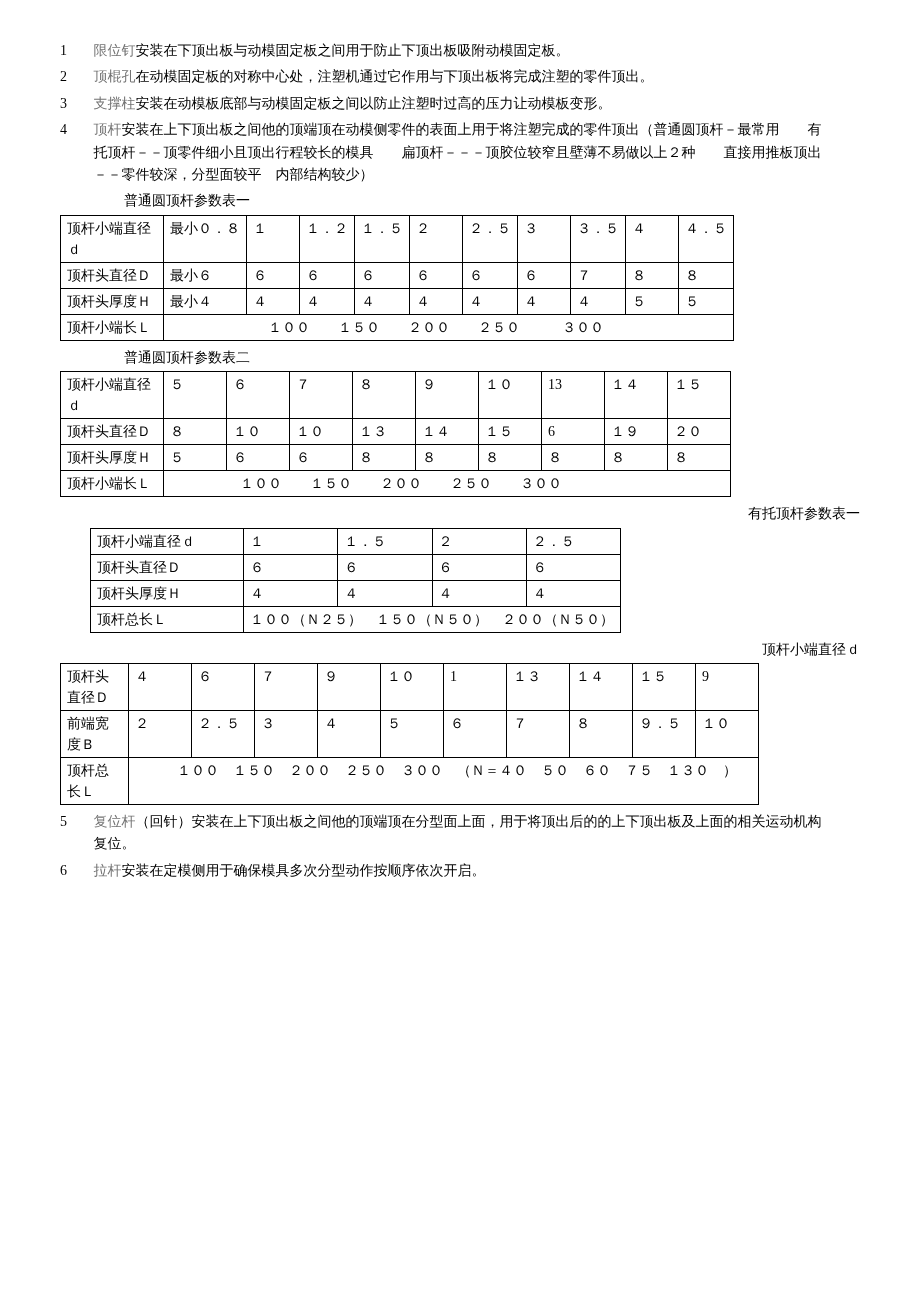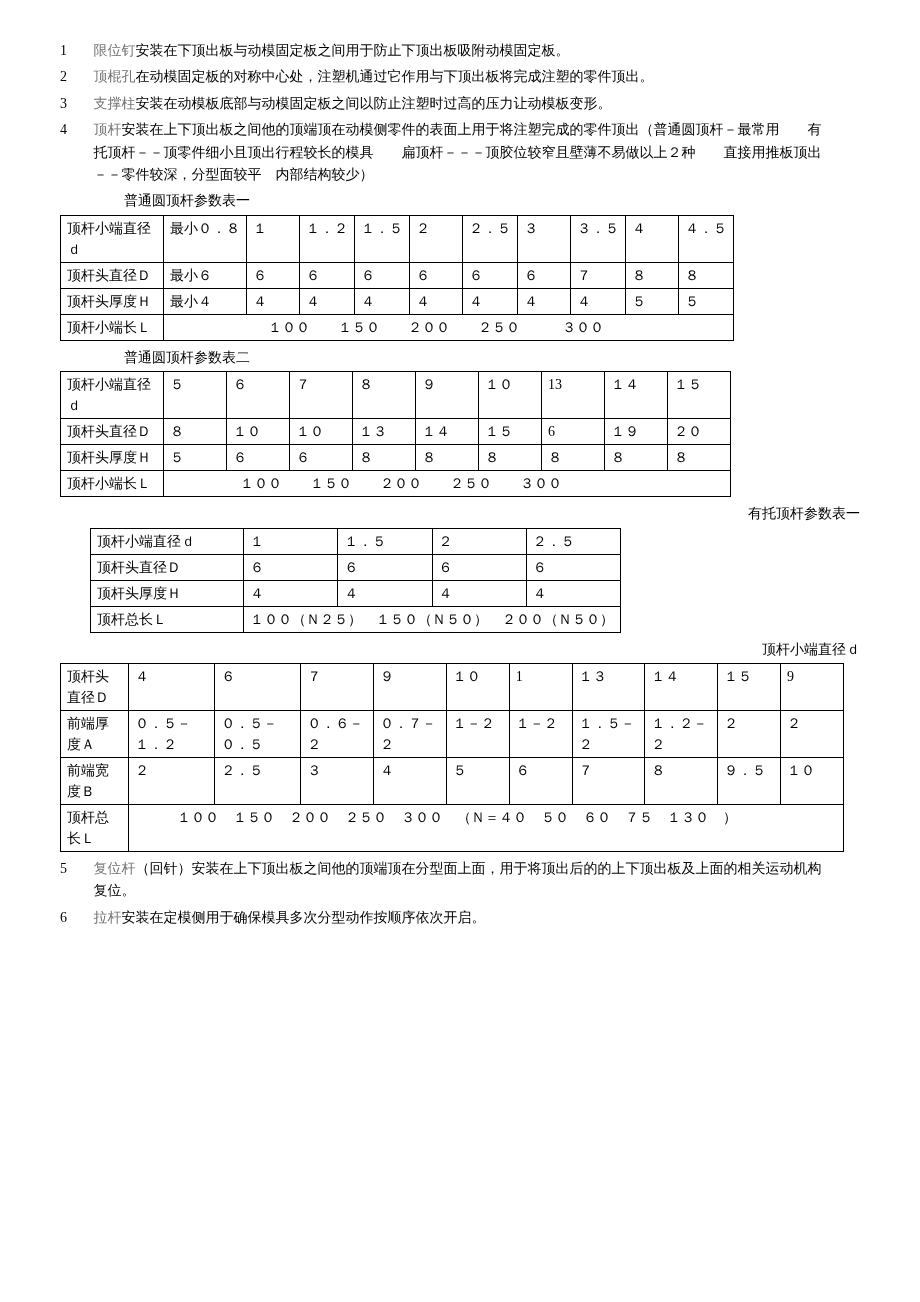--- a/index.html
+++ b/index.html
@@ -231,33 +231,20 @@
     <td>７</td>
     <td>９</td>
     <td>１０</td>
     <td>1</td>
     <td>１３</td>
     <td>１４</td>
     <td>１５</td>
     <td>9</td>
   </tr>
   <tr>
-    <td class="hdr">前端厚度Ａ</td>
-    <td>０．５－１．２</td>
-    <td>０．５－０．５</td>
-    <td>０．６－２</td>
-    <td>０．７－２</td>
-    <td>１－２</td>
-    <td>１－２</td>
-    <td>１．５－２</td>
-    <td>１．２－２</td>
-    <td>２</td>
-    <td>２</td>
-  </tr>
-  <tr>
     <td class="hdr">前端宽度Ｂ</td>
     <td>２</td>
     <td>２．５</td>
     <td>３</td>
     <td>４</td>
     <td>５</td>
     <td>６</td>
     <td>７</td>
     <td>８</td>
     <td>９．５</td>

